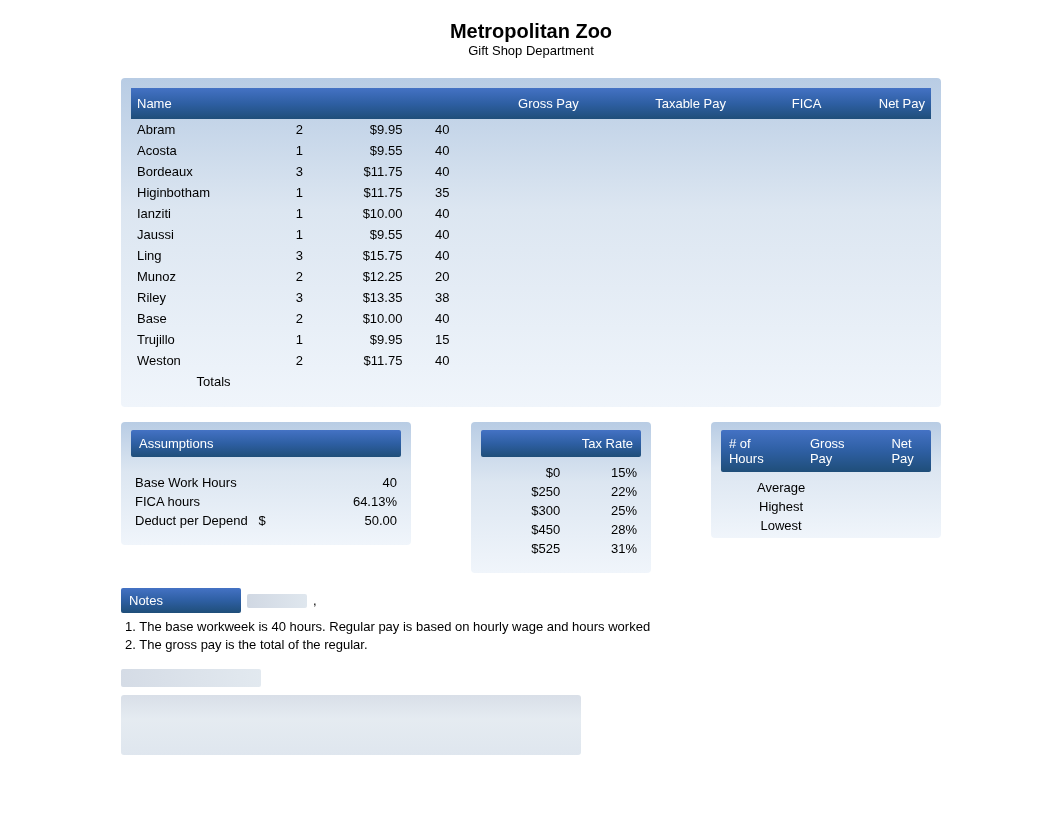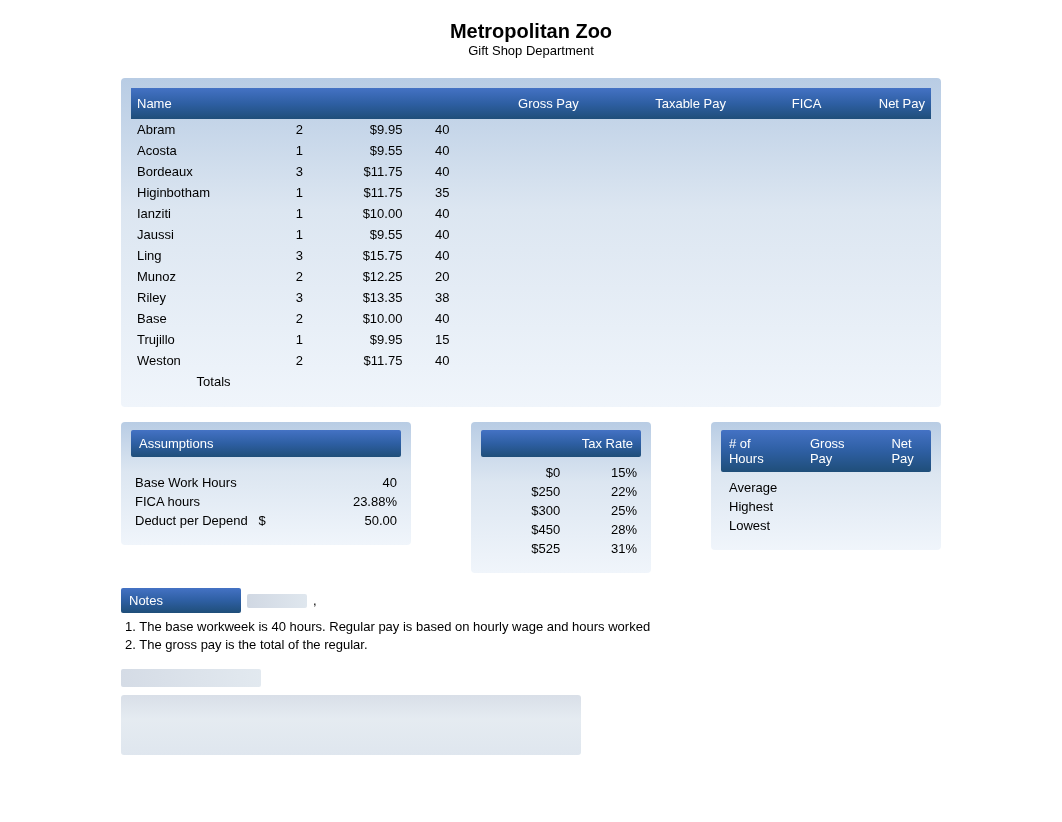--- a/index.html
+++ b/index.html
@@ -120,20 +120,21 @@
       font-size: 13px;
       text-align: right;
     }
     .stats-table {
       width: 100%;
       border-collapse: collapse;
     }
     .stats-table td {
       padding: 2px 8px;
       font-size: 13px;
+      text-align: center;
     }
     .stats-table td:nth-child(2),
     .stats-table td:nth-child(3),
     .stats-table td:nth-child(4) {
       text-align: right;
     }
 
     
     .notes-section {
       margin: 15px auto 0 auto;
@@ -331,21 +332,21 @@
   <div class="assumptions-box">
     <div class="assumptions-header">Assumptions</div>
     <table class="assumptions-table">
       <tbody>
         <tr>
           <td>Base Work Hours</td>
           <td>40</td>
         </tr>
         <tr>
           <td>FICA hours</td>
-          <td>23.88%</td>
+          <td>64.13%</td>
         </tr>
         <tr>
           <td>Deduct per Depend &nbsp; $</td>
           <td>50.00</td>
         </tr>
       </tbody>
     </table>
   </div>
 
   <div style="width:30px;"></div>
@@ -373,21 +374,21 @@
         <tr>
           <td>$525</td>
           <td>31%</td>
         </tr>
       </tbody>
     </table>
   </div>
 
   <div style="width:30px;"></div>
 
-  <div style="flex:1; background: linear-gradient(180deg, #b8cce4 0%, #dce6f1 40%, #f0f5fb 100%); border-radius:4px; padding:8px 10px 15px 10px;">
+  <div style="flex:1; background: linear-gradient(180deg, #b8cce4 0%, #dce6f1 40%, #f0f5fb 100%); border-radius:4px; padding:8px 10px 3px 10px;">
     <div style="background: linear-gradient(180deg, #4472c4 0%, #2e5fa3 50%, #1f4e79 100%); color:#fff; padding:6px 8px; border-radius:2px; margin-bottom:6px; font-size:13px; display:flex; justify-content:flex-end; gap:40px;">
       <span># of Hours</span>
       <span>Gross Pay</span>
       <span>Net Pay</span>
     </div>
     <table class="stats-table" style="width:100%; border-collapse:collapse;">
       <tbody>
         <tr>
           <td>Average</td>
           <td></td>

